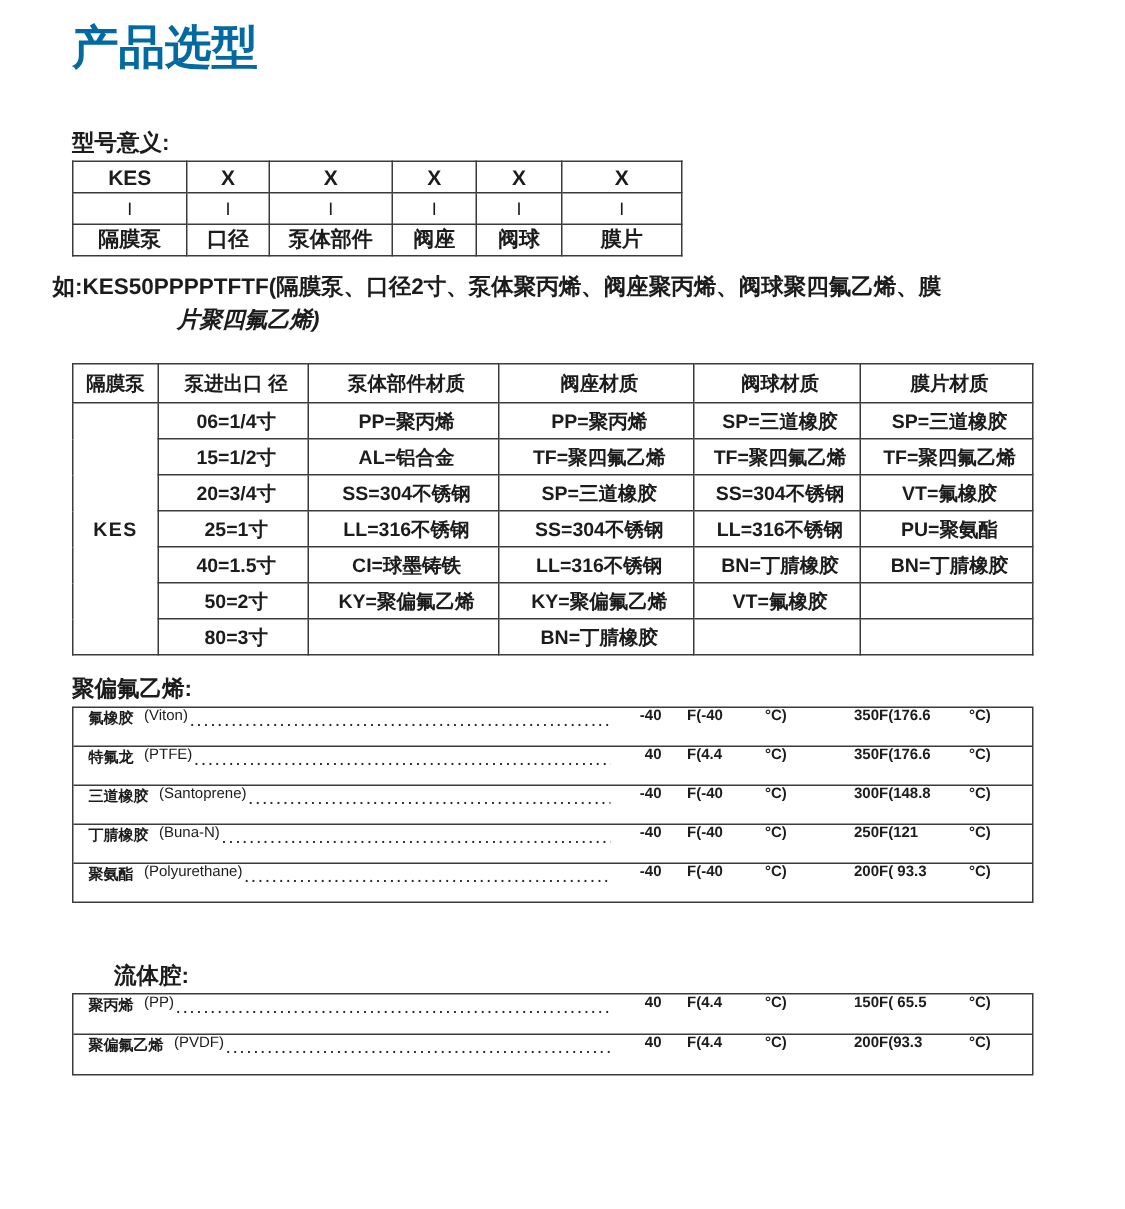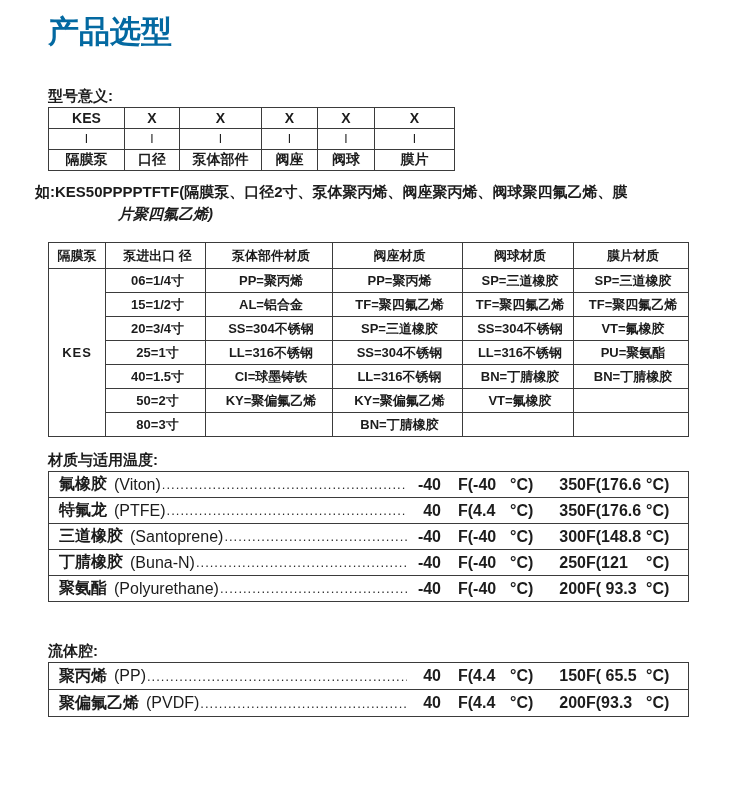--- a/index.html
+++ b/index.html
@@ -11,21 +11,21 @@
   .page{padding:10px 62px 0 48px;position:relative;}
 
   
   .sec-title{color:#0369a1;font-weight:bold;margin:0;}
   .t1{font-size:31px;line-height:44px;}
   .t2{font-size:27px;line-height:40px;margin-top:34px;margin-left:12px;}
 
   .sub-label{font-size:15px;font-weight:600;line-height:20px;}
   .lbl-model{margin-top:32px;}
   .lbl-seal{margin-top:13px;}
-  .lbl-fluid{margin-top:39px;}
+  .lbl-fluid{margin-top:39px;margin-left:28px;}
 
   
   table{border-collapse:collapse;padding-left:27px;}
   .model-table{margin-top:1px;table-layout:fixed;}
   .model-table td{
     border:1px solid #3b3b3b;text-align:center;font-size:14px;
     height:20px;padding:0;font-weight:600;
   }
   .model-table .conn td{font-weight:400;font-size:12px;}
 
@@ -42,22 +42,22 @@
   .sel-table th{height:25px;}
   .sel-table th.first{text-align:center;padding:0;}
   .kes-cell{
     text-align:center !important;font-size:21px;letter-spacing:1px;
     font-weight:600;padding:0 !important;
   }
 
   
   .temp-table{width:639px;border:1px solid #3b3b3b;margin-top:1px;}
   .trow{
-    display:flex;align-items:center;height:25px;
-    border-bottom:1px solid #3b3b3b;padding:0 14px 0 10px;font-size:16px;
+    display:flex;height:25px;
+    border-bottom:1px solid #3b3b3b;padding:0 14px 0 10px;font-size:10px;
   }
   .trow:last-child{border-bottom:none;}
   .tt2 .trow{height:26px;}
   .tzh{font-weight:700;margin-right:7px;white-space:nowrap;}
   .ten{margin-right:1px;white-space:nowrap;}
   .tdots{flex:1;overflow:hidden;white-space:nowrap;color:#2a2a2a;font-size:13px;letter-spacing:1px;}
   .tdots::after{content:"......................................................................................................................................................................";}
   .tmin{width:34px;text-align:right;flex:none;font-weight:600;}
   .tfmin{width:52px;margin-left:17px;flex:none;font-weight:600;}
   .tumin{width:42px;flex:none;font-weight:600;}
@@ -181,21 +181,21 @@
       <td>80=3寸</td>
       <td></td>
       <td>BN=丁腈橡胶</td>
       <td></td>
       <td></td>
     </tr>
   </tbody>
     </table>
 
 
-  <div class="sub-label lbl-seal">材质与适用温度:</div>
+  <div class="sub-label lbl-seal">聚偏氟乙烯:</div>
 
   <div class="temp-table tt1">
     <div class="trow">
       <span class="tzh">氟橡胶</span>
       <span class="ten">(Viton)</span>
       <span class="tdots"></span>
       <span class="tmin">-40</span>
       <span class="tfmin">F(-40</span>
       <span class="tumin">°C)</span>
       <span class="tmax">350</span>

